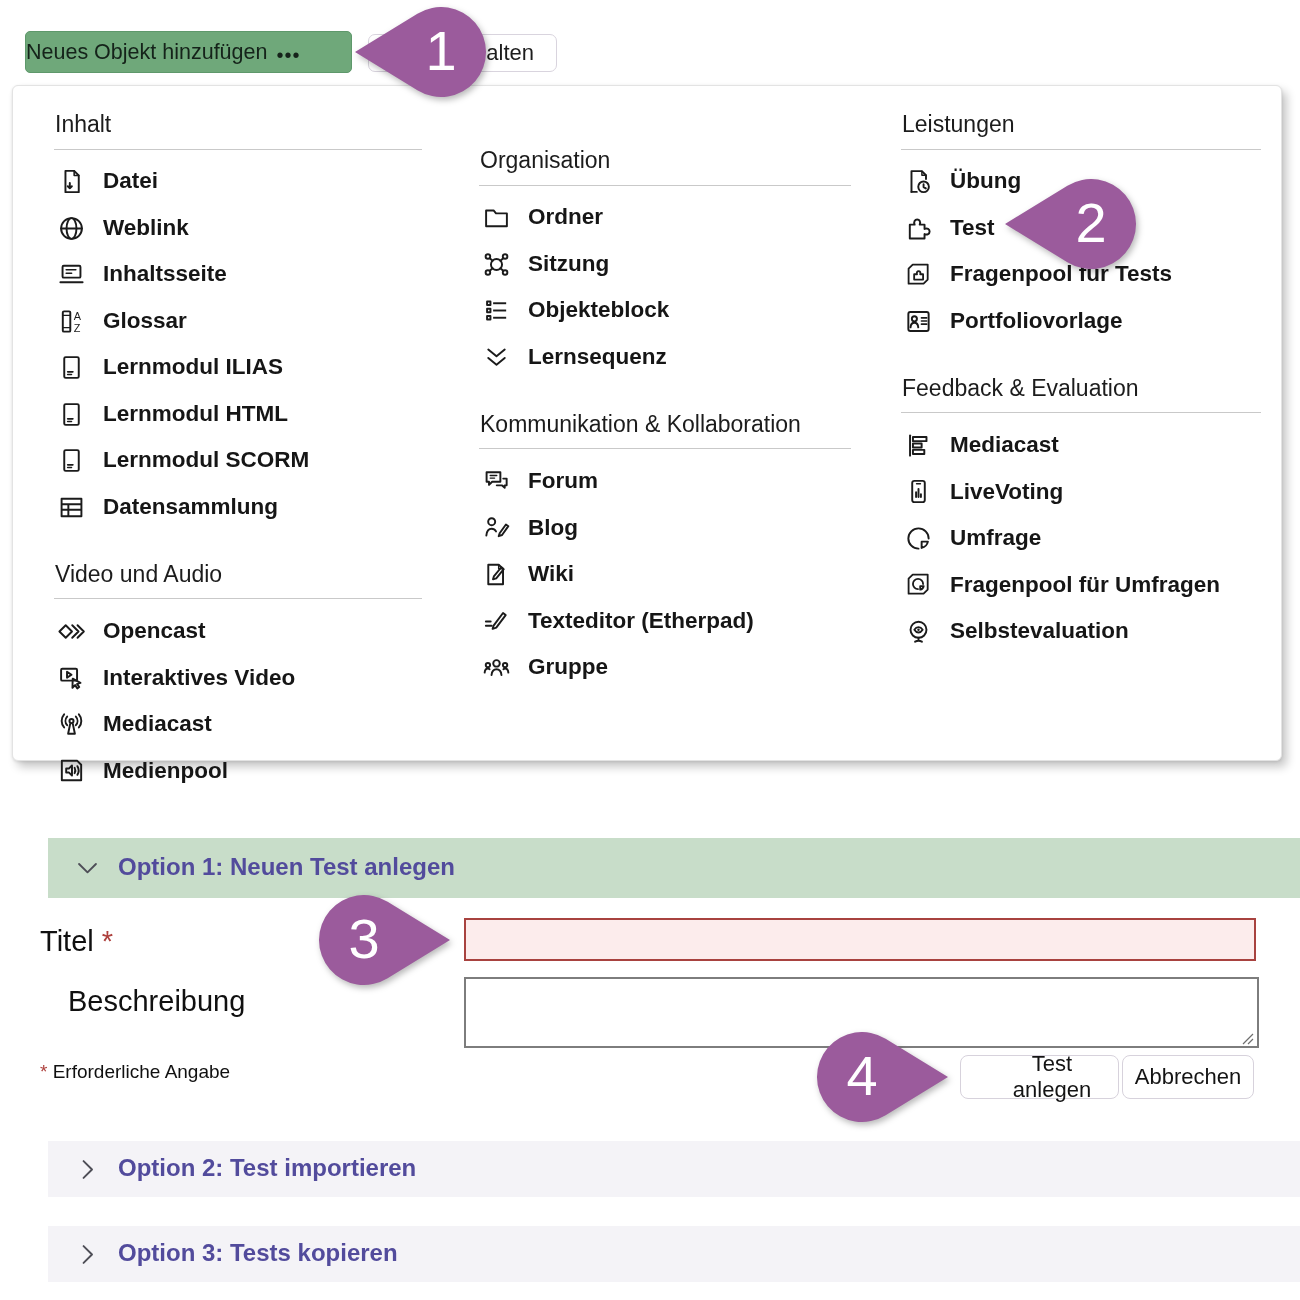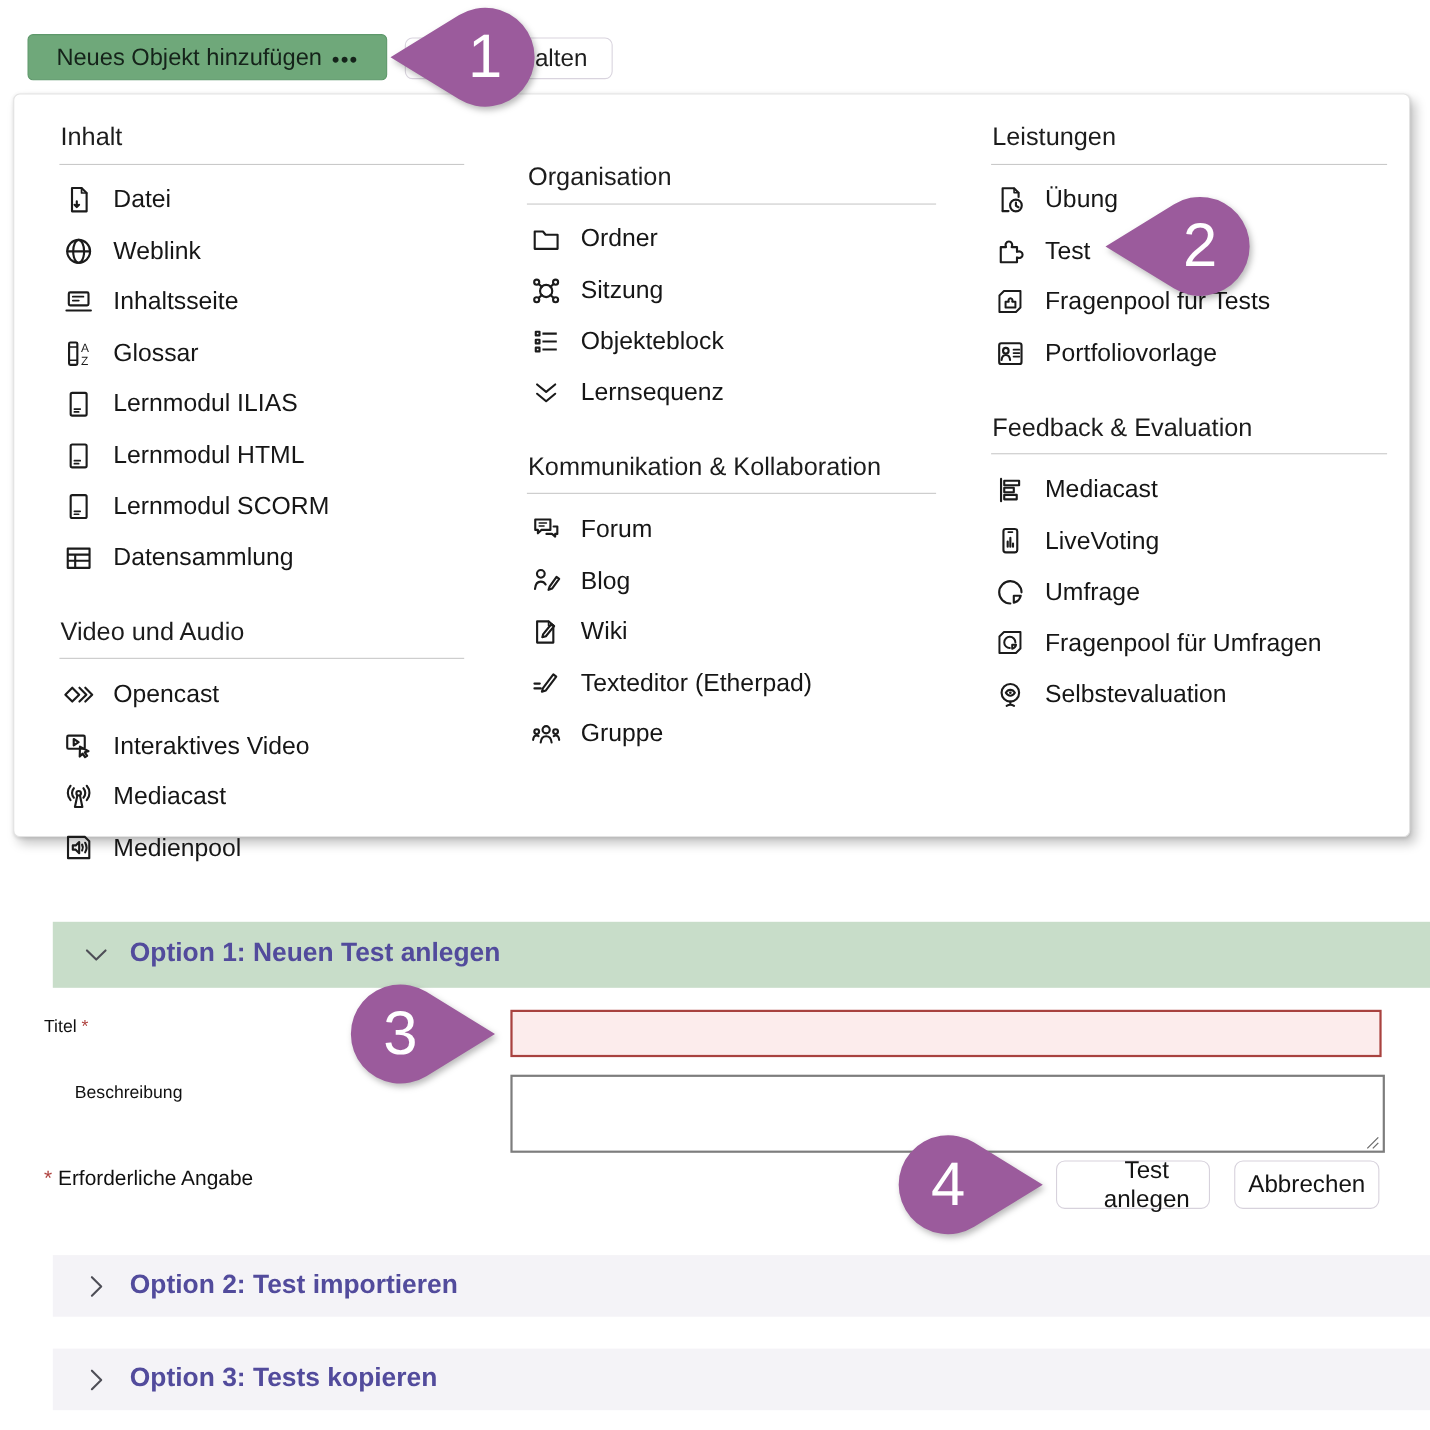--- a/index.html
+++ b/index.html
@@ -7,21 +7,21 @@
     width:1300px;height:1300px;position:relative;overflow:hidden;
     background:#ffffff;font-family:"Liberation Sans",sans-serif;
     -webkit-font-smoothing:antialiased;
   }
   .abs{position:absolute;}
 
   
   #btn-add{
     left:25px;top:31px;width:327px;height:42px;box-sizing:border-box;
     background:#6fa87a;border:1px solid #5e986b;border-radius:5px;
-    display:flex;align-items:center;justify-content:center;gap:9px;
+    display:flex;align-items:center;gap:9px;
     font-size:21.5px;color:#15231a;cursor:pointer;padding:0;
     font-family:"Liberation Sans",sans-serif;
   }
   #btn-add .dots{font-size:20px;letter-spacing:1px;line-height:1;padding-top:6px;}
   #btn-secondary{
     left:368px;top:34px;width:189px;height:38px;box-sizing:border-box;
     background:#ffffff;border:1px solid #d9d4de;border-radius:7px;
     display:flex;align-items:center;justify-content:flex-end;
     padding:0 22px 0 0;font-size:22px;color:#1d1d1d;cursor:pointer;
     font-family:"Liberation Sans",sans-serif;
@@ -42,35 +42,35 @@
     width:100%;box-sizing:border-box;border-bottom:1px solid #c9c9c9;
     padding:0 0 10px 1px;font-size:23px;line-height:1.2;color:#1c1c1c;
   }
   .mh-text{display:inline-block;max-width:330px;}
   .menu-items{padding-top:9px;}
   .menu-item{
     display:flex;align-items:center;height:46.5px;gap:17px;
     padding-left:3px;cursor:pointer;
   }
   .mi-icon{width:29px;height:29px;flex:0 0 29px;color:#1b1b1b;}
-  .mi-label{font-size:22.5px;color:#161616;line-height:1.1;white-space:nowrap;}
+  .mi-label{font-size:22.5px;color:#161616;line-height:1.1;white-space:nowrap;font-weight:bold;}
 
   
   .band{
     position:absolute;left:20px;width:1262px;box-sizing:border-box;
     display:flex;align-items:center;gap:17px;padding-left:26px;cursor:pointer;margin-left:28px;
   }
   #band1{top:838px;height:60px;background:#c8ddc9;}
   #band2{top:1141px;height:56px;background:#f4f3f7;}
   #band3{top:1226px;height:56px;background:#f4f3f7;}
   .band .chev{width:27px;height:27px;color:#4e4e57;flex:0 0 27px;}
   .band-title{font-size:24px;font-weight:700;color:#524b9c;line-height:1;padding-bottom:2px;}
 
   
-  .flabel{position:absolute;font-size:16px;color:#101010;}
+  .flabel{position:absolute;font-size:29px;color:#101010;}
   .req{color:#ae403d;}
   #title-input{
     left:464px;top:918px;width:792px;height:43px;box-sizing:border-box;
     background:#fcecec;border:2px solid #a8423f;border-radius:0;
     font-size:20px;padding:0 10px;outline:none;color:#222;
     font-family:"Liberation Sans",sans-serif;
   }
   #desc-textarea{
     left:464px;top:977px;width:795px;height:71px;box-sizing:border-box;
     background:#ffffff;border:2px solid #7d7d7d;resize:none;outline:none;
@@ -79,21 +79,21 @@
   }
   #resize-glyph{left:1242px;top:1033px;width:12px;height:12px;color:#6e6e6e;}
   #required-note{left:40px;top:1061px;font-size:19px;color:#101010;}
   .btn{
     position:absolute;top:1055px;height:44px;box-sizing:border-box;
     background:#ffffff;border:1px solid #d7d2dc;border-radius:8px;
     display:flex;align-items:center;justify-content:center;
     font-size:22px;color:#141414;cursor:pointer;
     font-family:"Liberation Sans",sans-serif;
   }
-  #btn-submit{left:960px;width:140px;padding-left:31px;}
+  #btn-submit{left:960px;width:159px;padding-left:31px;}
   #btn-cancel{left:1122px;width:132px;}
 
   
   .pin{
     position:absolute;width:134px;height:92px;z-index:40;
     filter:drop-shadow(2px 3px 3px rgba(0,0,0,.28));pointer-events:none;
   }
   .pin svg{width:134px;height:92px;display:block;}
   .pin path{fill:#9b5b9c;}
   .pin.left svg{transform:scaleX(-1);}

